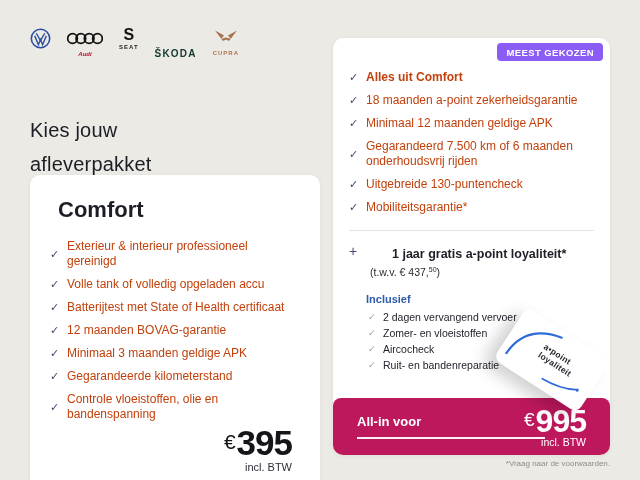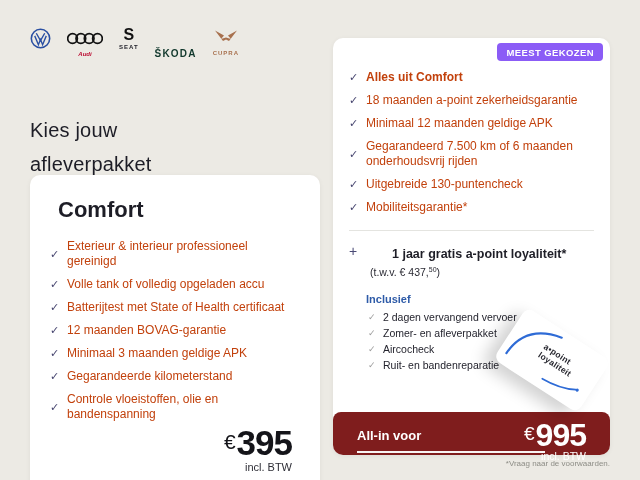--- a/index.html
+++ b/index.html
@@ -60,21 +60,21 @@
   .inclusief { margin:13px 0 0 17px; font-size:11px; font-weight:700; color:#2E5BA8; }
   .sub-list { list-style:none; display:flex; flex-direction:column; gap:4px; margin:6px 0 0 19px; width:170px; }
   .sub-list li { display:flex; align-items:flex-start; font-size:10.5px; line-height:12px; color:#24242E; }
 
   
   .loyalty-card { position:absolute; left:169px; top:291px; width:100px; height:62px; background:#fff; border-radius:8px; transform:rotate(33deg); z-index:3; box-shadow:-8px 10px 16px rgba(0,0,0,.18); }
   .loyalty-card svg { position:absolute; inset:0; }
   .lc-text { position:absolute; top:18px; left:36px; font-size:8.5px; font-weight:700; color:#26262E; line-height:10px; letter-spacing:.3px; }
 
   
-  .allin-bar { position:absolute; left:0; right:0; bottom:0; height:43px; background:#7f1d1d; border-radius:8px 8px 10px 10px; z-index:2;text-decoration:underline; }
+  .allin-bar { position:absolute; left:0; right:0; bottom:0; height:57px; background:#be185d; border-radius:8px 8px 10px 10px; z-index:2;text-decoration:underline; }
   .allin-label { position:absolute; left:24px; top:16px; color:#fff; font-size:13px; font-weight:600; }
   .allin-rule { position:absolute; left:24px; top:39px; width:188px; height:1.5px; background:rgba(255,255,255,.95); }
   .allin-price { position:absolute; right:24px; top:5px; color:#fff; white-space:nowrap; }
   .allin-price .price-cur { font-size:19px; vertical-align:6px; }
   .allin-price .price-num { font-size:32px; }
   .allin-note { position:absolute; right:24px; top:38px; color:#fff; font-size:10.5px; }
 
   .footnote { position:absolute; left:333px; top:459px; width:277px; text-align:right; font-size:8px; color:#8D8D86; }
 </style>
 </head>
@@ -202,21 +202,21 @@
       </span>
     </div>
     <div class="inclusief">Inclusief</div>
     <ul class="sub-list">
       <li>
           <span class="sub-check"></span>
           <span>2 dagen vervangend vervoer</span>
         </li>
       <li>
           <span class="sub-check"></span>
-          <span>Zomer- en afleverpakket</span>
+          <span>Zomer- en vloeistoffen</span>
         </li>
       <li>
           <span class="sub-check"></span>
           <span>Aircocheck</span>
         </li>
       <li>
           <span class="sub-check"></span>
           <span>Ruit- en bandenreparatie</span>
         </li>
     </ul>

